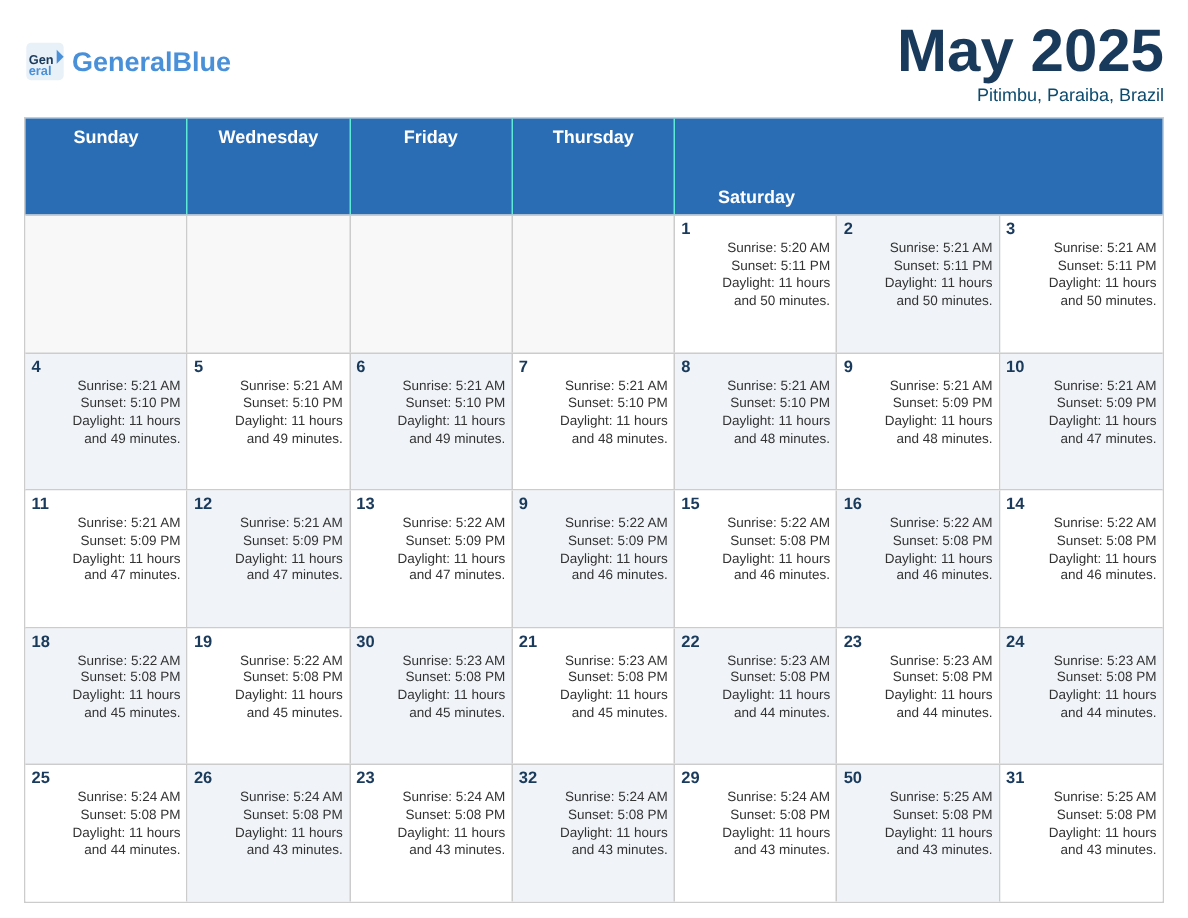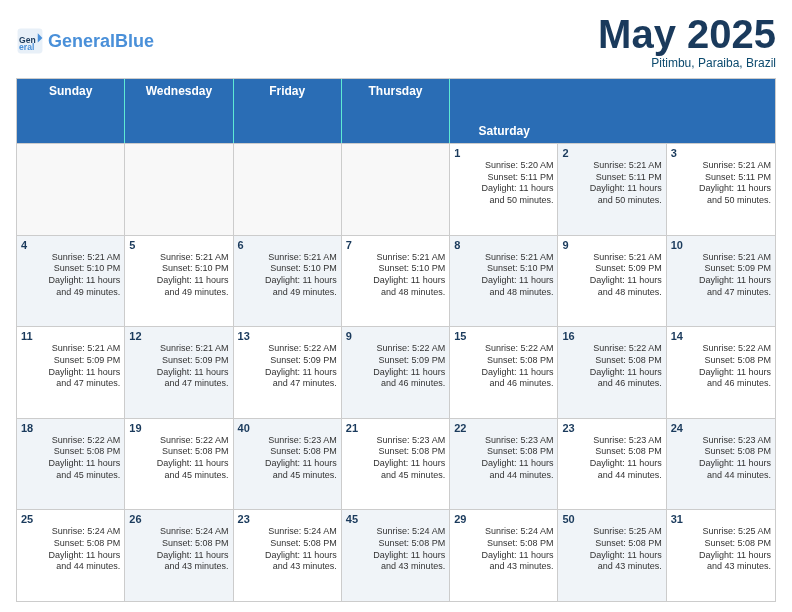--- a/index.html
+++ b/index.html
@@ -281,21 +281,21 @@
 and 45 minutes.</div>
           </div>
           <div class="cal-cell">
             <div class="day-num">19</div>
             <div class="cell-text" style="white-space: pre-line;">Sunrise: 5:22 AM
 Sunset: 5:08 PM
 Daylight: 11 hours
 and 45 minutes.</div>
           </div>
           <div class="cal-cell shaded">
-            <div class="day-num">40</div>
+            <div class="day-num">30</div>
             <div class="cell-text" style="white-space: pre-line;">Sunrise: 5:23 AM
 Sunset: 5:08 PM
 Daylight: 11 hours
 and 45 minutes.</div>
           </div>
           <div class="cal-cell">
             <div class="day-num">21</div>
             <div class="cell-text" style="white-space: pre-line;">Sunrise: 5:23 AM
 Sunset: 5:08 PM
 Daylight: 11 hours
@@ -339,21 +339,21 @@
 and 43 minutes.</div>
           </div>
           <div class="cal-cell">
             <div class="day-num">23</div>
             <div class="cell-text" style="white-space: pre-line;">Sunrise: 5:24 AM
 Sunset: 5:08 PM
 Daylight: 11 hours
 and 43 minutes.</div>
           </div>
           <div class="cal-cell shaded">
-            <div class="day-num">45</div>
+            <div class="day-num">32</div>
             <div class="cell-text" style="white-space: pre-line;">Sunrise: 5:24 AM
 Sunset: 5:08 PM
 Daylight: 11 hours
 and 43 minutes.</div>
           </div>
           <div class="cal-cell">
             <div class="day-num">29</div>
             <div class="cell-text" style="white-space: pre-line;">Sunrise: 5:24 AM
 Sunset: 5:08 PM
 Daylight: 11 hours

